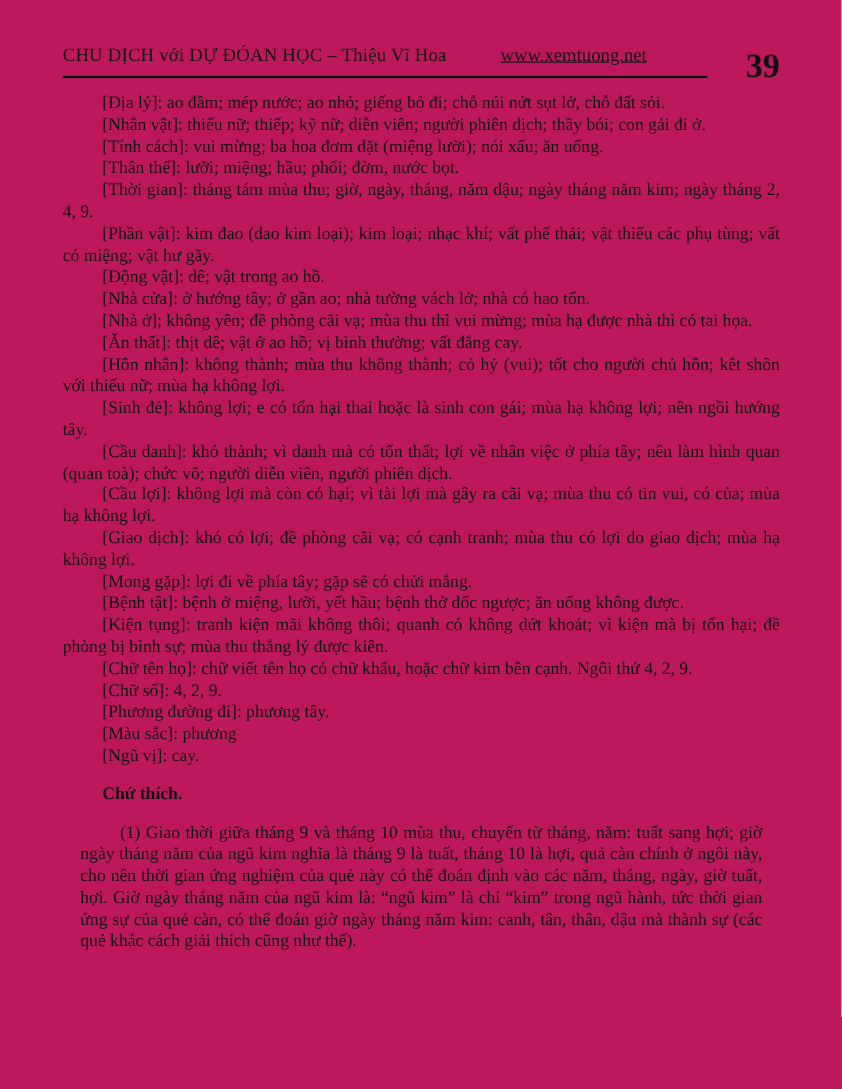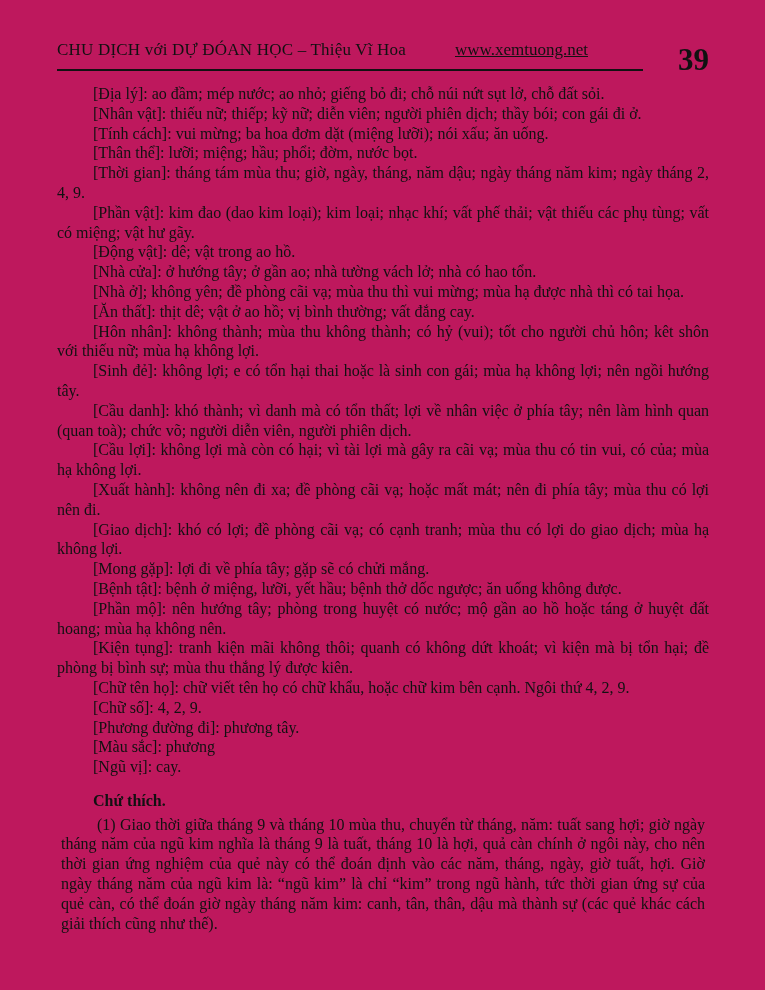--- a/index.html
+++ b/index.html
@@ -63,21 +63,21 @@
   }
   .notes-heading {
     margin: 0;
     margin-top: 14px;
     font-weight: bold;
     text-indent: 36px;
     font-size: 16px;
     line-height: 19.8px;
   }
   .notes-paragraph {
-    margin: 4px;
+    margin: 16px;
     text-align: justify;
     text-indent: 36px;
     font-size: 16px;
     line-height: 19.8px;
   }
 </style>
 </head>
 <body>
 
 <div class="page">
@@ -98,25 +98,23 @@
     <p>[Thời gian]: tháng tám mùa thu; giờ, ngày, tháng, năm dậu; ngày tháng năm kim; ngày tháng 2, 4, 9.</p>
     <p>[Phần vật]: kim đao (dao kim loại); kim loại; nhạc khí; vất phế thải; vật thiếu các phụ tùng; vất có miệng; vật hư gãy.</p>
     <p>[Động vật]: dê; vật trong ao hồ.</p>
     <p>[Nhà cửa]: ở hướng tây; ở gần ao; nhà tường vách lở; nhà có hao tổn.</p>
     <p>[Nhà ở]; không yên; đề phòng cãi vạ; mùa thu thì vui mừng; mùa hạ được nhà thì có tai họa.</p>
     <p>[Ăn thất]: thịt dê; vật ở ao hồ; vị bình thường; vất đắng cay.</p>
     <p>[Hôn nhân]: không thành; mùa thu không thành; có hỷ (vui); tốt cho người chủ hôn; kêt shôn với thiếu nữ; mùa hạ không lợi.</p>
     <p>[Sinh đẻ]: không lợi; e có tổn hại thai hoặc là sinh con gái; mùa hạ không lợi; nên ngồi hướng tây.</p>
     <p>[Cầu danh]: khó thành; vì danh mà có tổn thất; lợi về nhân việc ở phía tây; nên làm hình quan (quan toà); chức võ; người diễn viên, người phiên dịch.</p>
     <p>[Cầu lợi]: không lợi mà còn có hại; vì tài lợi mà gây ra cãi vạ; mùa thu có tin vui, có của; mùa hạ không lợi.</p>
-    <p>[Xuất hành]: không nên đi xa; đề phòng cãi vạ; hoặc mất mát; nên đi phía tây; mùa thu có lợi nên đi.</p>
     <p>[Giao dịch]: khó có lợi; đề phòng cãi vạ; có cạnh tranh; mùa thu có lợi do giao dịch; mùa hạ không lợi.</p>
     <p>[Mong gặp]: lợi đi về phía tây; gặp sẽ có chửi mắng.</p>
     <p>[Bệnh tật]: bệnh ở miệng, lưỡi, yết hầu; bệnh thở dốc ngược; ăn uống không được.</p>
-    <p>[Phần mộ]: nên hướng tây; phòng trong huyệt có nước; mộ gần ao hồ hoặc táng ở huyệt đất hoang; mùa hạ không nên.</p>
     <p>[Kiện tụng]: tranh kiện mãi không thôi; quanh có không dứt khoát; vì kiện mà bị tổn hại; đề phòng bị bình sự; mùa thu thắng lý được kiên.</p>
     <p>[Chữ tên họ]: chữ viết tên họ có chữ khẩu, hoặc chữ kim bên cạnh. Ngôi thứ 4, 2, 9.</p>
     <p>[Chữ số]: 4, 2, 9.</p>
     <p>[Phương đường đi]: phương tây.</p>
     <p>[Màu sắc]: phương</p>
     <p>[Ngũ vị]: cay.</p>
   </div>
 
   <p class="notes-heading">Chứ thích.</p>
   <p class="notes-paragraph">(1) Giao thời giữa tháng 9 và tháng 10 mùa thu, chuyển từ tháng, năm: tuất sang hợi; giờ ngày tháng năm của ngũ kim nghĩa là tháng 9 là tuất, tháng 10 là hợi, quả càn chính ở ngôi này, cho nên thời gian ứng nghiệm của quẻ này có thể đoán định vào các năm, tháng, ngày, giờ tuất, hợi. Giờ ngày tháng năm của ngũ kim là: “ngũ kim” là chỉ “kim” trong ngũ hành, tức thời gian ứng sự của quẻ càn, có thể đoán giờ ngày tháng năm kim: canh, tân, thân, dậu mà thành sự (các quẻ khác cách giải thích cũng như thế).</p>

